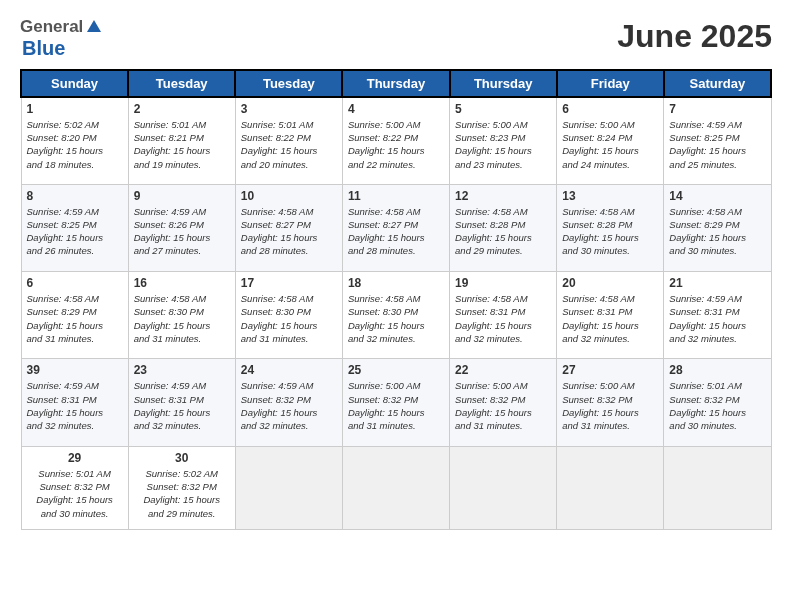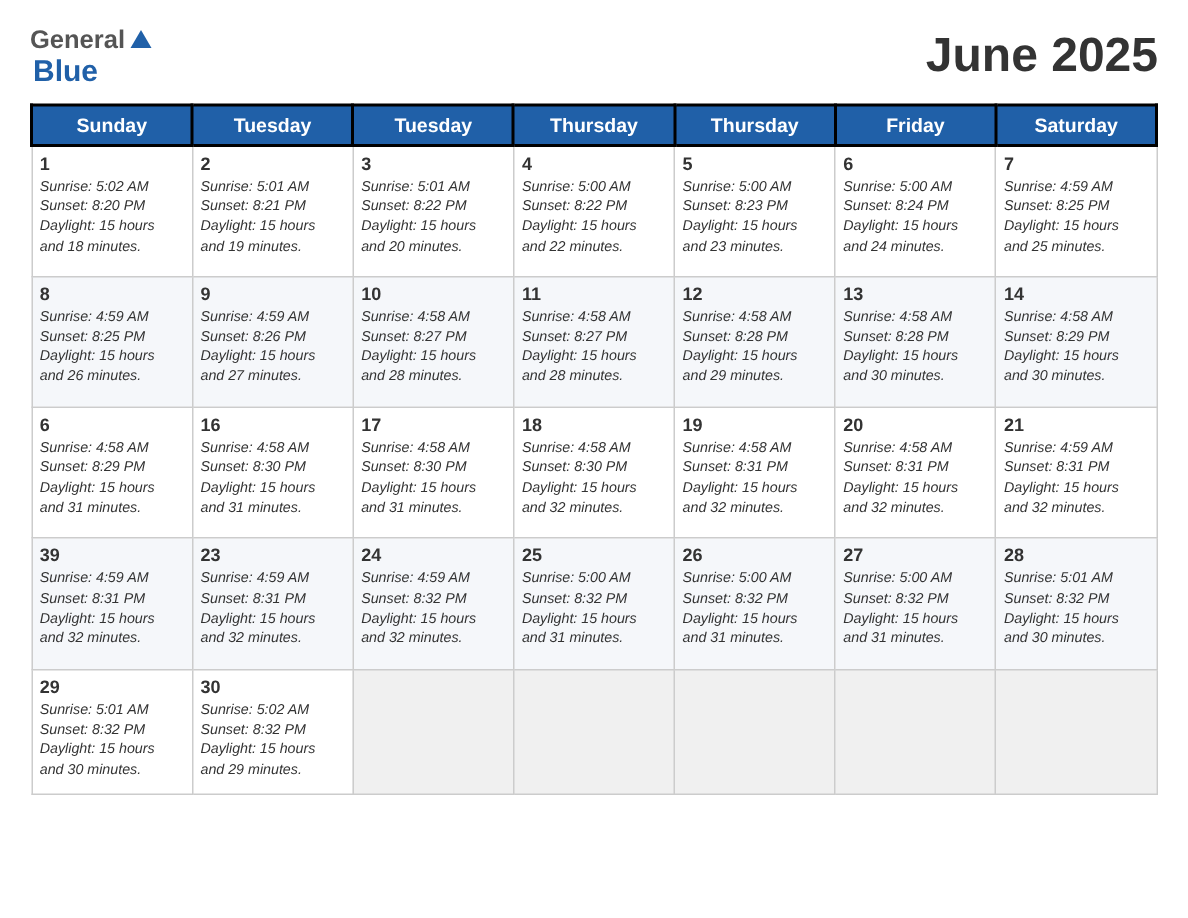--- a/index.html
+++ b/index.html
@@ -78,20 +78,21 @@
       font-size: 9.5px;
       line-height: 1.4;
       color: #333;
       font-style: italic;
     }
     .empty {
       background: #f0f0f0 !important;
     }
     .last-row td {
       height: 70px;
+      text-align: center;
     }
   </style>
 </head>
 <body>
 
 <div class="page">
   <div class="header">
     <div class="logo">
       <div style="display:flex;flex-direction:column;line-height:1.1;">
         <div style="display:flex;align-items:center;">
@@ -297,21 +298,21 @@
 and 32 minutes.</div>
           </td>
           <td>
             <span class="day-number">25</span>
             <div class="cell-text" style="white-space: pre-line;">Sunrise: 5:00 AM
 Sunset: 8:32 PM
 Daylight: 15 hours
 and 31 minutes.</div>
           </td>
           <td>
-            <span class="day-number">26</span>
+            <span class="day-number">22</span>
             <div class="cell-text" style="white-space: pre-line;">Sunrise: 5:00 AM
 Sunset: 8:32 PM
 Daylight: 15 hours
 and 31 minutes.</div>
           </td>
           <td>
             <span class="day-number">27</span>
             <div class="cell-text" style="white-space: pre-line;">Sunrise: 5:00 AM
 Sunset: 8:32 PM
 Daylight: 15 hours

